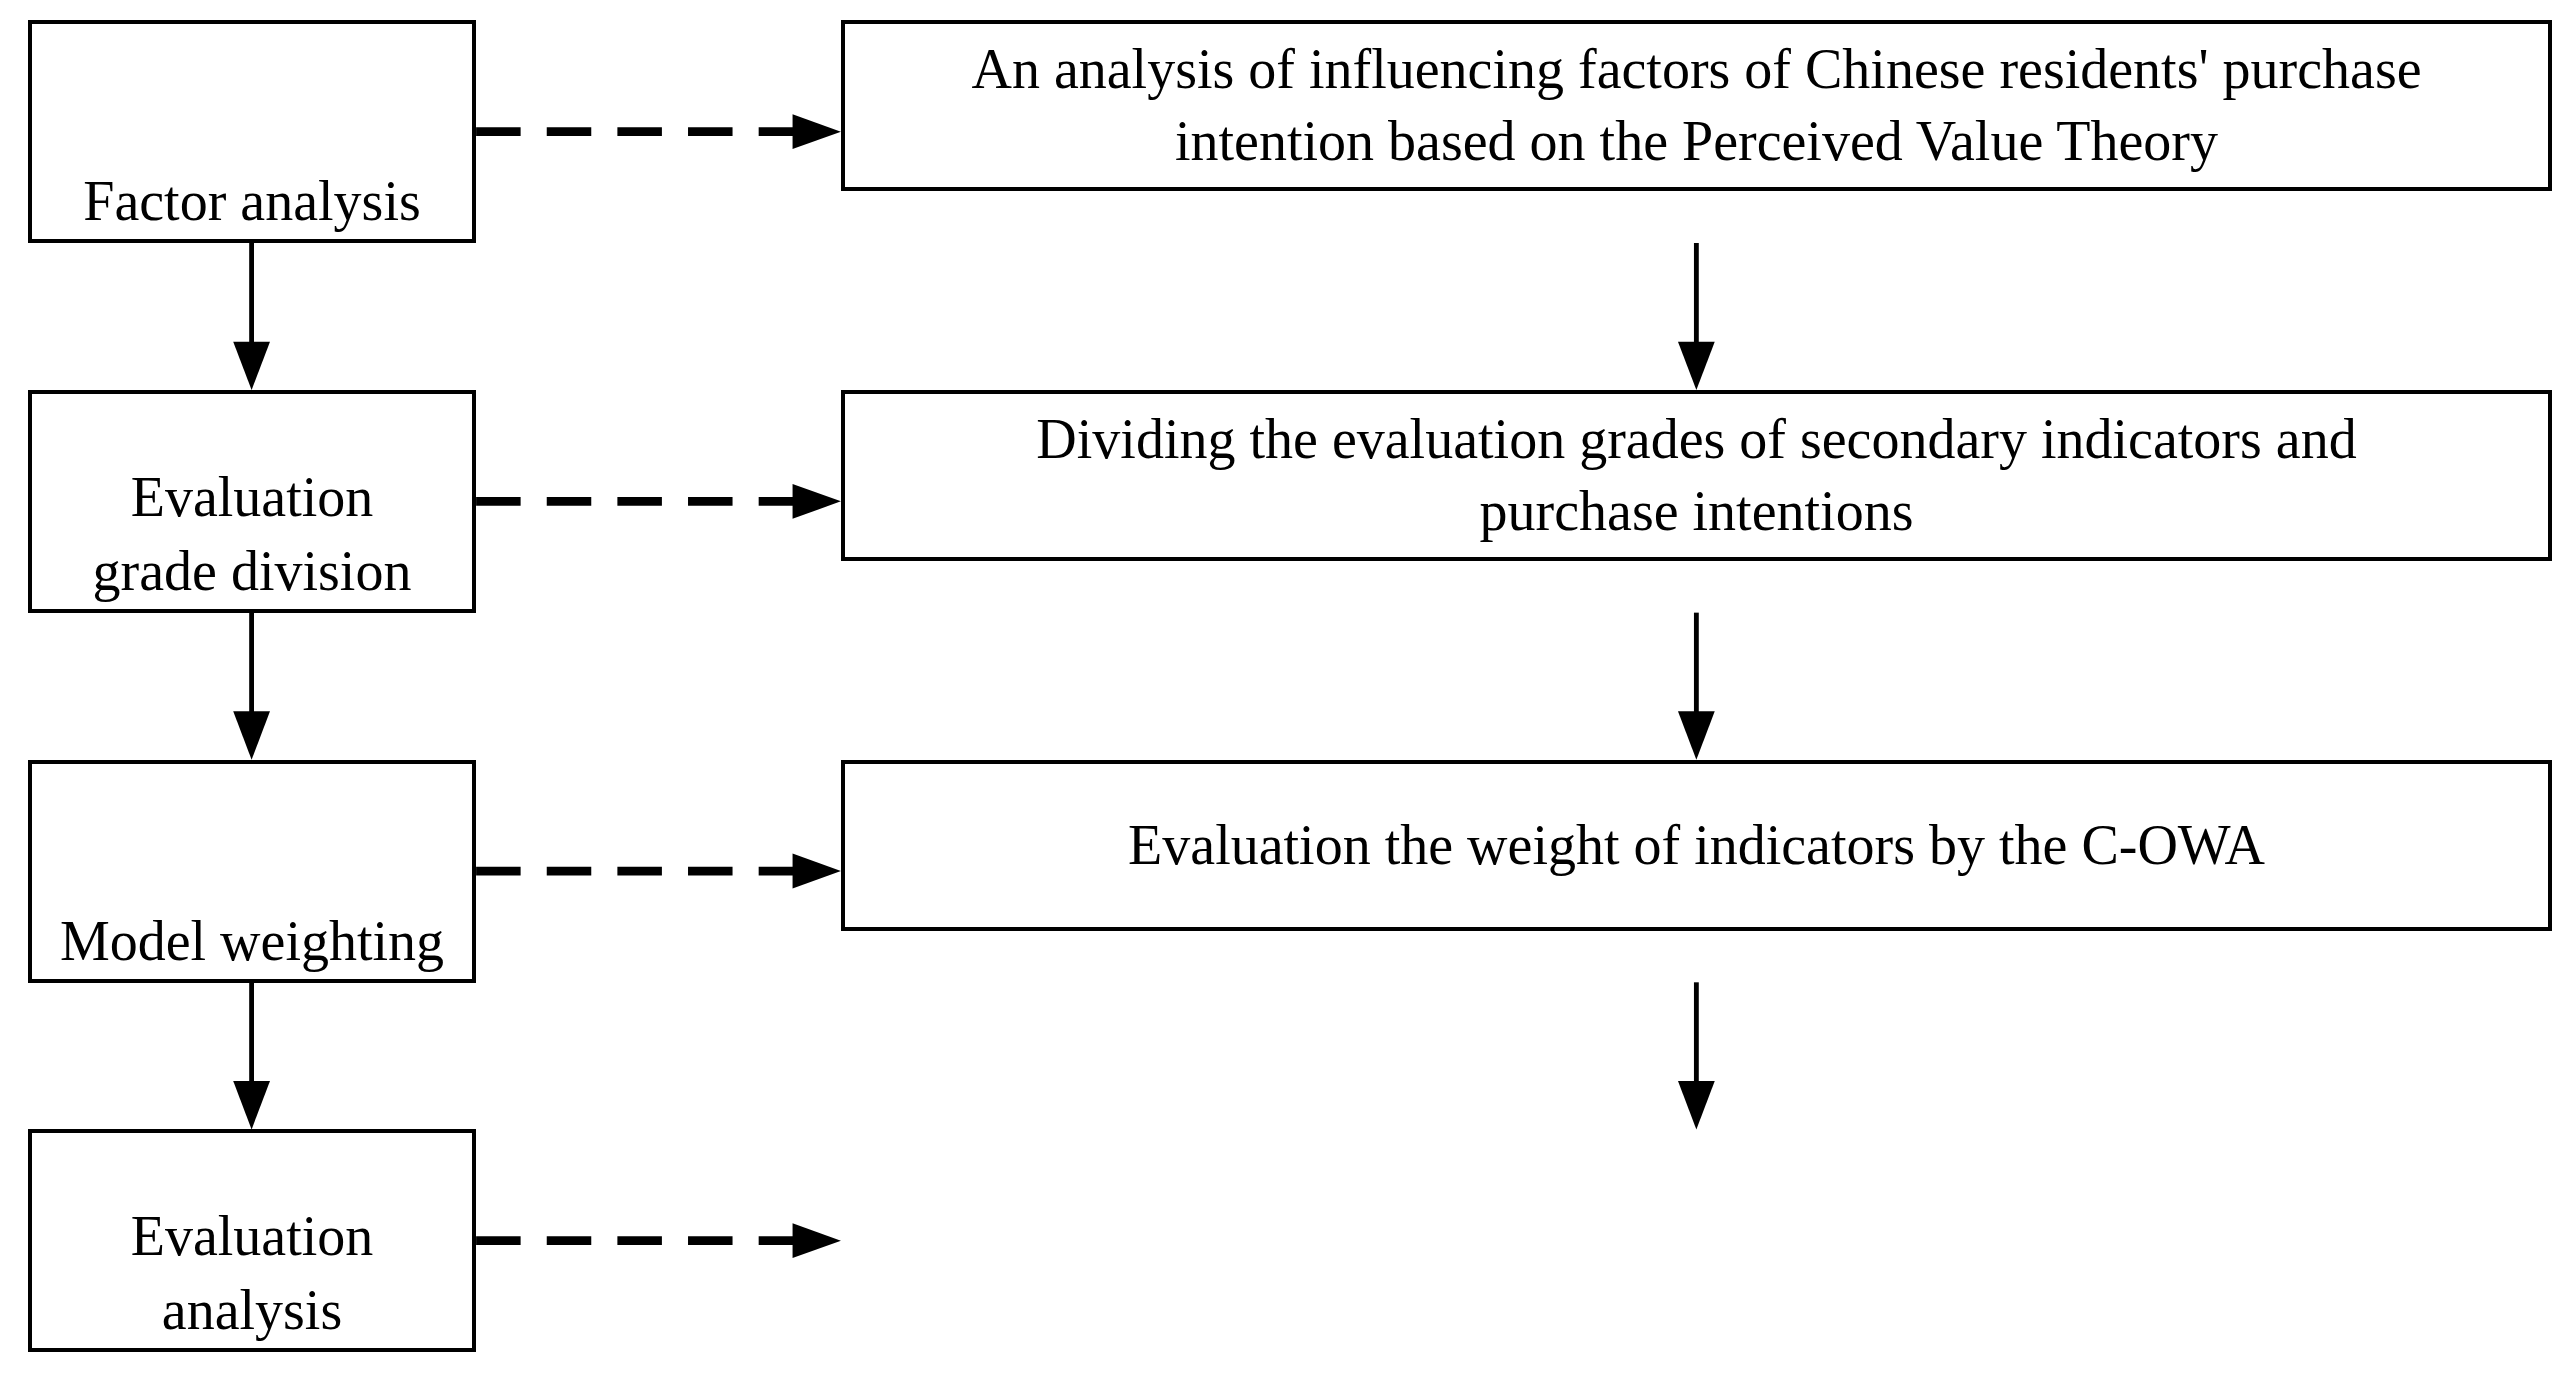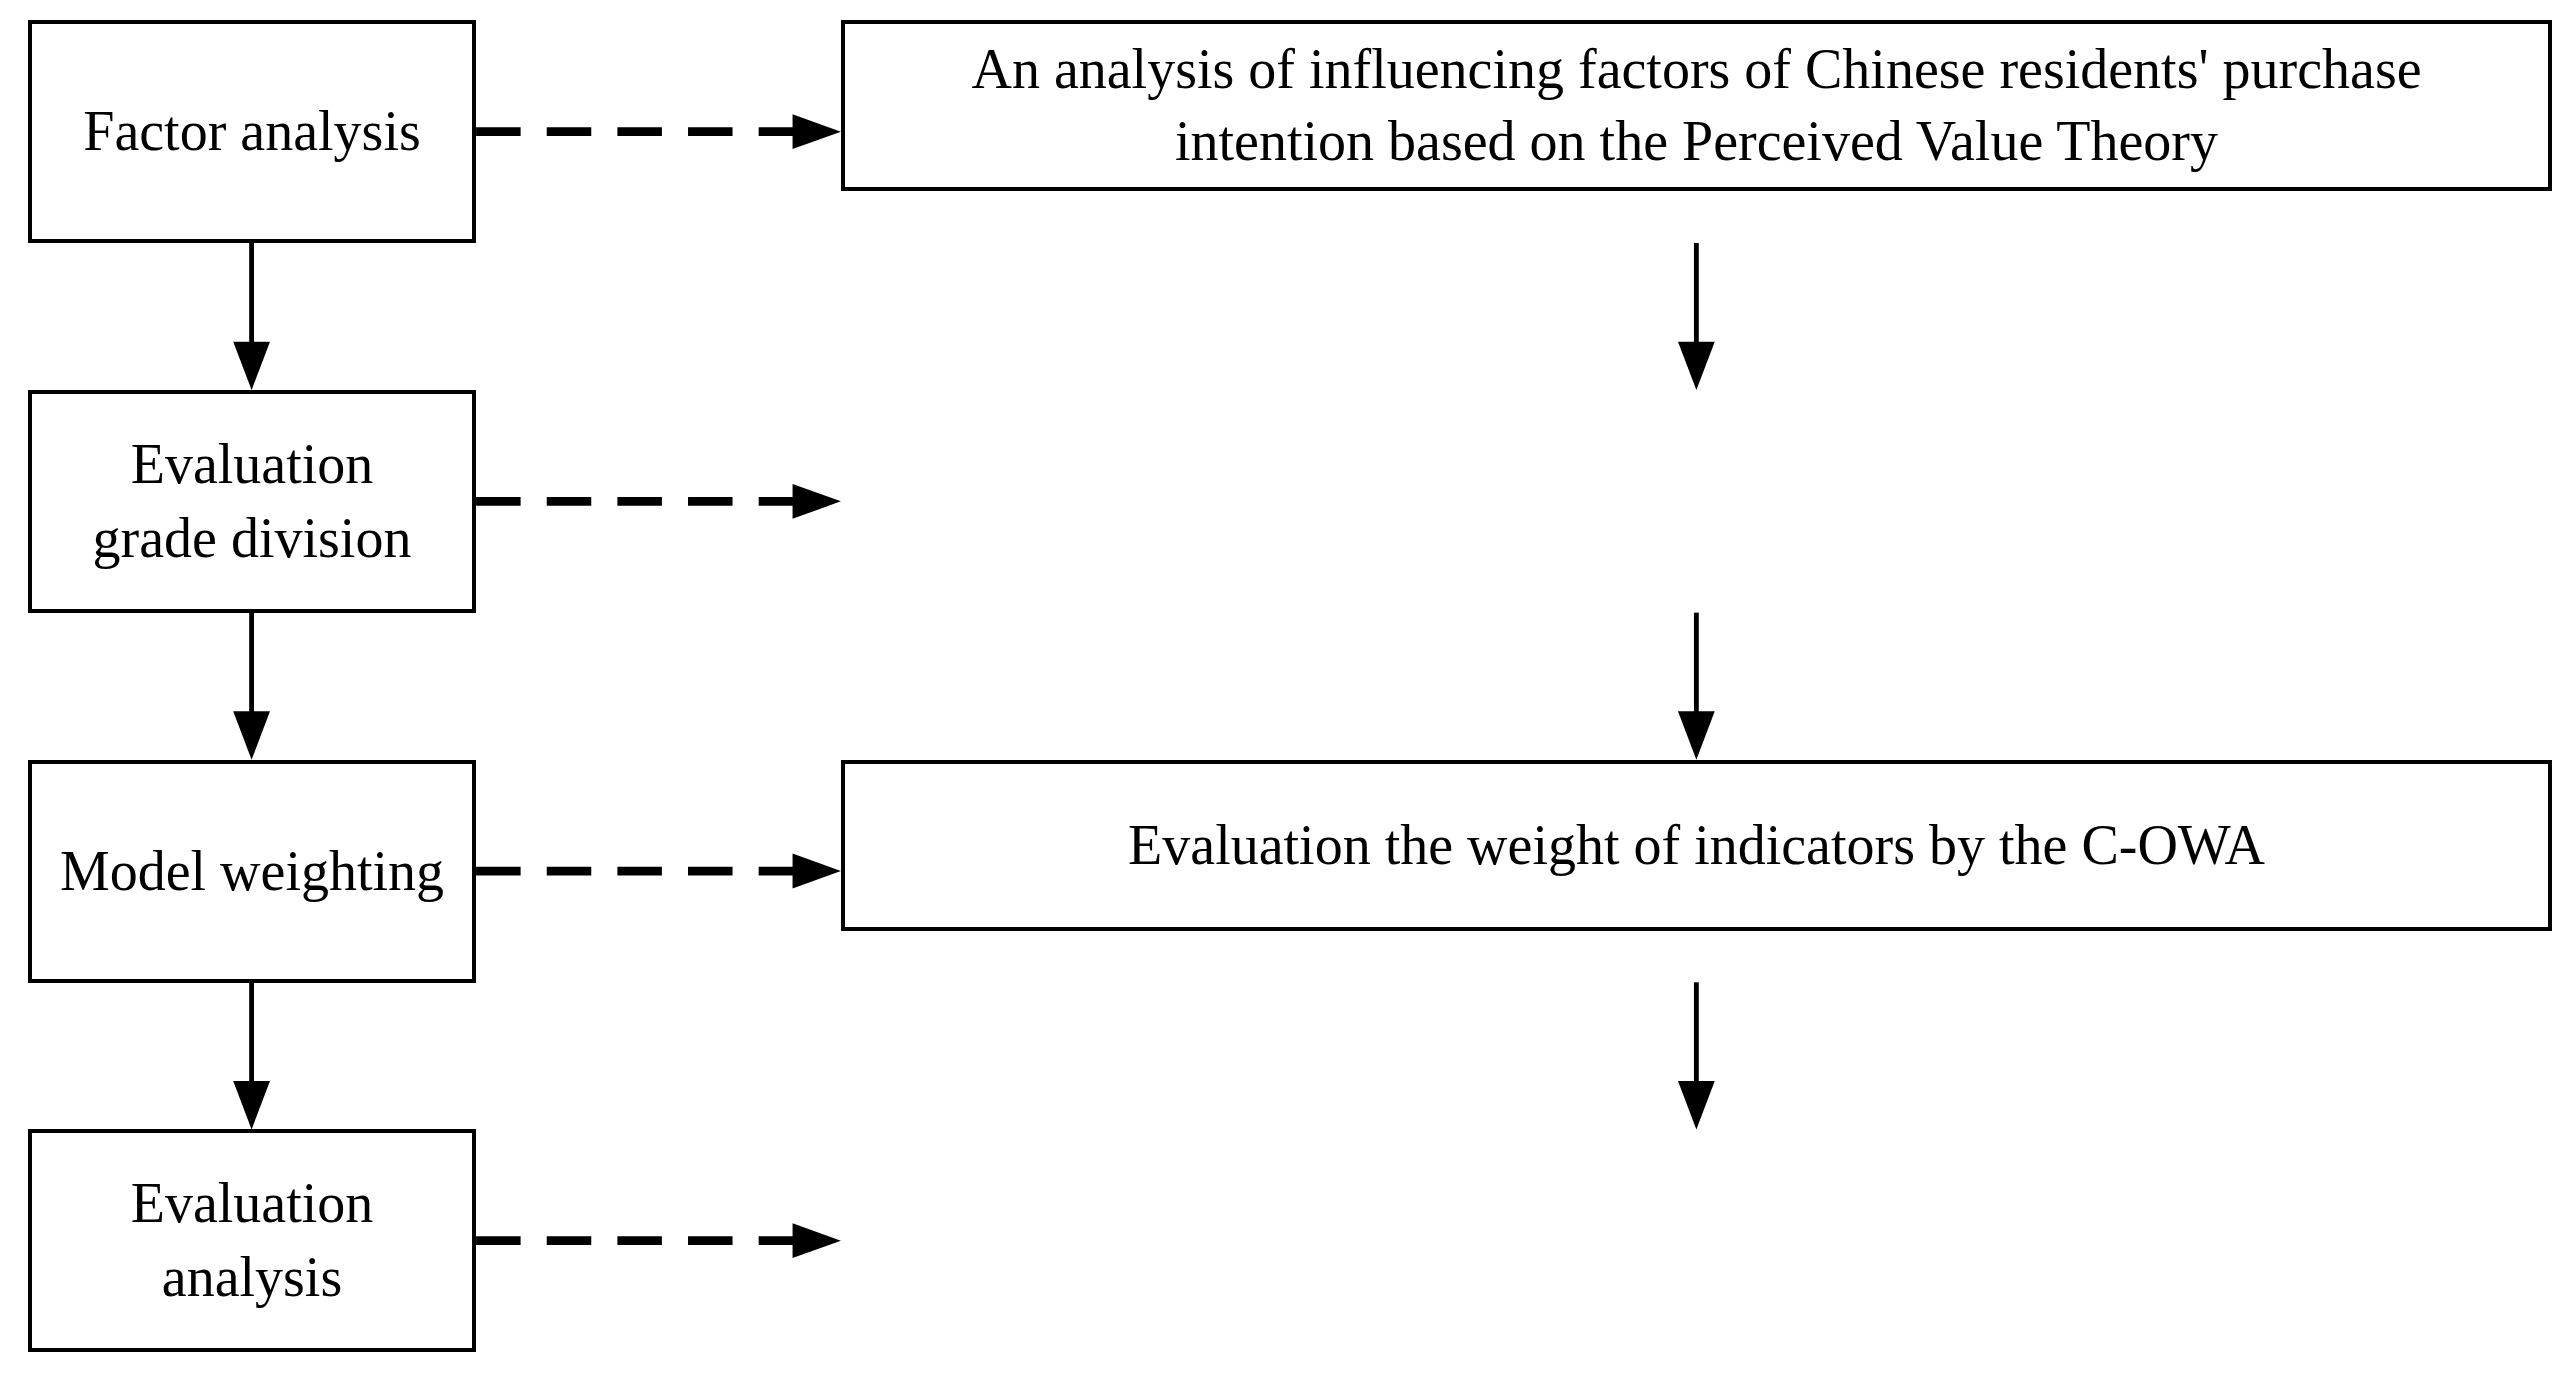--- a/index.html
+++ b/index.html
@@ -32,20 +32,21 @@
     align-items: center;
     justify-content: center;
     text-align: center;
   }
   .left-col {
     left: 28px;
     width: 448px;
     height: 223px;
     font-size: 56px;
     line-height: 1.32;
+    align-items: flex-end;
   }
   .right-col {
     left: 841px;
     width: 1711px;
     height: 171px;
     font-size: 56px;
     line-height: 1.28;
     padding: 0 23px;
   }
   .r1 { top: 20.3px; }
@@ -121,18 +122,22 @@
   </div>
   <div class="box left-col r4">
     <span class="box-label">Evaluation
 analysis</span>
   </div>
 
   <div class="box right-col r1">
     <span class="box-label">An analysis of influencing factors of Chinese residents' purchase
 intention based on the Perceived Value Theory</span>
   </div>
+  <div class="box right-col r2">
+    <span class="box-label">Dividing the evaluation grades of secondary indicators and
+purchase intentions</span>
+  </div>
   <div class="box right-col r3">
     <span class="box-label">Evaluation the weight of indicators by the C-OWA</span>
   </div>
 
 </div>
 
 
 </body></html>

